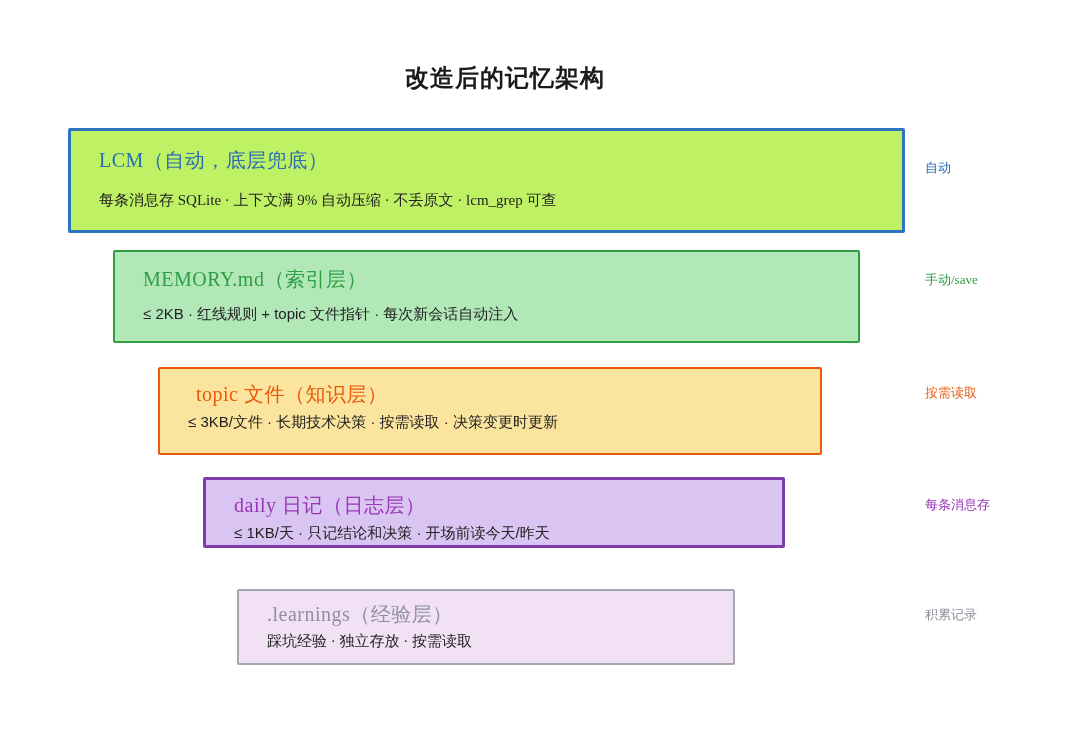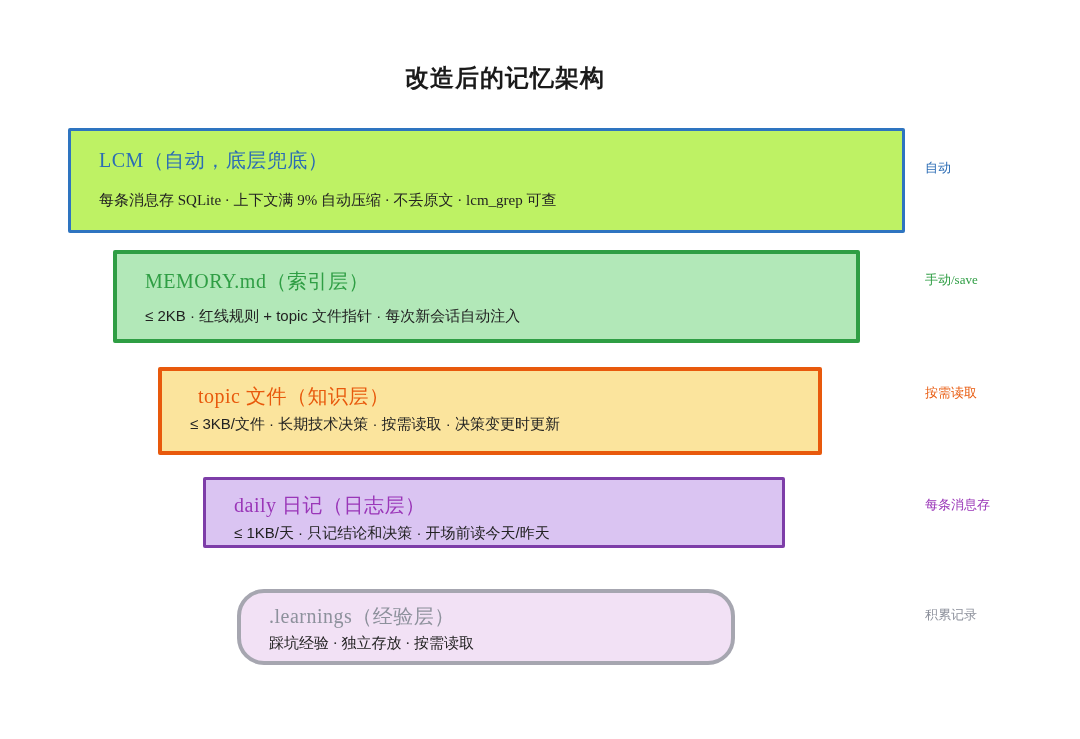--- a/index.html
+++ b/index.html
@@ -18,21 +18,21 @@
     width: 1010px;
     text-align: center;
     font-size: 24px;
     font-weight: 600;
     color: #1a1a1a;
     letter-spacing: 1px;
     font-family: "Liberation Serif", "DejaVu Serif", serif;
   }
   .layer {
     position: absolute;
-    border: 4px solid #0ea5e9;
+    border: 2px solid #0ea5e9;
     border-radius: 2px;
     box-sizing: border-box;
   }
   .layer-title {
     position: absolute;
     left: 28px;
     font-size: 20px;
     font-weight: 500;
     letter-spacing: 0.5px;
     font-family: "Liberation Serif", "DejaVu Serif", serif;
@@ -58,21 +58,21 @@
   .layer-2 .layer-subtitle { top: 53px; }
 
   .layer-3 { left: 158px; top: 367px; width: 664px; height: 88px; }
   .layer-3 .layer-title    { top: 12px; margin-left: 8px; }
   .layer-3 .layer-subtitle { top: 44px; }
 
   .layer-4 { left: 203px; top: 477px; width: 582px; height: 71px; border-width: 3px; }
   .layer-4 .layer-title    { top: 12px; }
   .layer-4 .layer-subtitle { top: 44px; }
 
-  .layer-5 { left: 237px; top: 589px; width: 498px; height: 76px; border-radius: 27px; }
+  .layer-5 { left: 237px; top: 589px; width: 498px; height: 76px; }
   .layer-5 .layer-title    { top: 10px; }
   .layer-5 .layer-subtitle { top: 41px; }
 
   .side-label {
     position: absolute;
     left: 925px;
     font-size: 13px;
     font-family: "Liberation Serif", "DejaVu Serif", serif;
     white-space: nowrap;
   }

